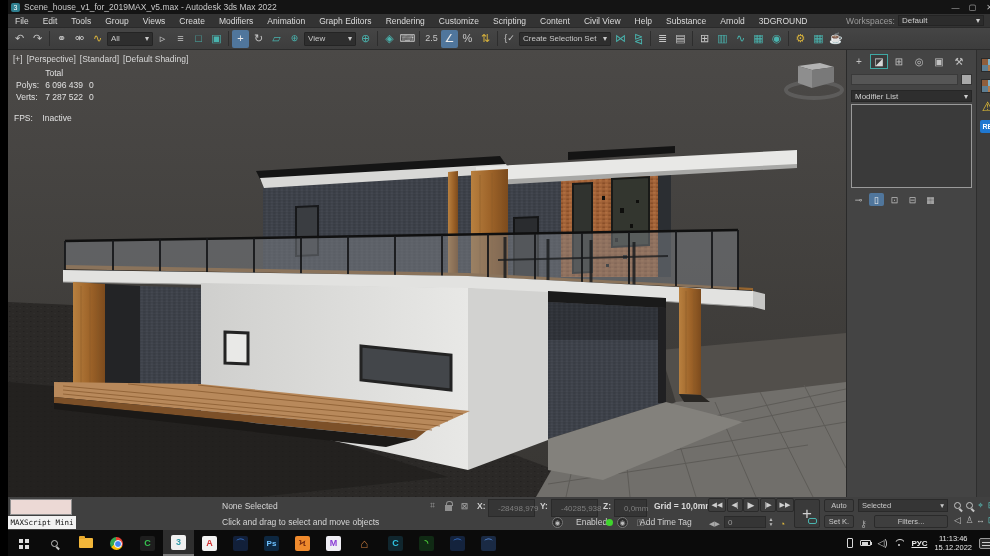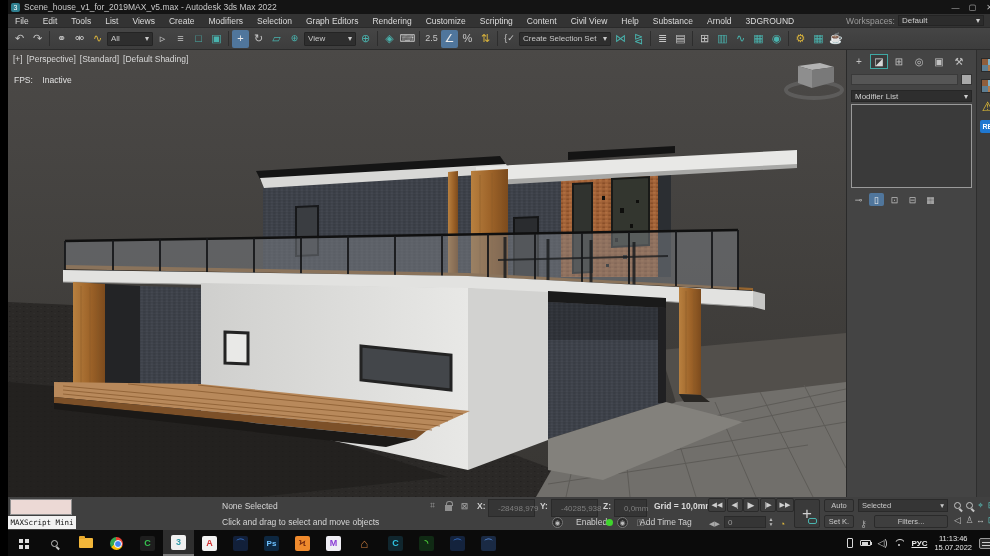--- a/index.html
+++ b/index.html
@@ -164,25 +164,25 @@
       <span>—</span>
       <span>▢</span>
       <span>✕</span>
     </span>
   </div>
 
   <div class="menubar">
     <span class="mi">File</span>
     <span class="mi">Edit</span>
     <span class="mi">Tools</span>
-    <span class="mi">List</span>
+    <span class="mi">Group</span>
     <span class="mi">Views</span>
     <span class="mi">Create</span>
     <span class="mi">Modifiers</span>
-    <span class="mi">Selection</span>
+    <span class="mi">Animation</span>
     <span class="mi">Graph Editors</span>
     <span class="mi">Rendering</span>
     <span class="mi">Customize</span>
     <span class="mi">Scripting</span>
     <span class="mi">Content</span>
     <span class="mi">Civil View</span>
     <span class="mi">Help</span>
     <span class="mi">Substance</span>
     <span class="mi">Arnold</span>
     <span class="mi">3DGROUND</span>
@@ -363,20 +363,39 @@
       </g>
     </svg>
 
     <div class="vp-label">
       <span>[+]</span>
       <span>[Perspective]</span>
       <span>[Standard]</span>
       <span>[Default Shading]</span>
     </div>
     <div class="vp-stats">
+      <table>
+        <tbody>
+            <tr>
+              <td></td>
+              <td>Total</td>
+              <td></td>
+            </tr>
+        <tr>
+              <td>Polys:</td>
+            <td>6 096 439</td>
+            <td>0</td>
+            </tr>
+        <tr>
+              <td>Verts:</td>
+            <td>7 287 522</td>
+            <td>0</td>
+            </tr>
+      </tbody>
+        </table>
       <div class="fps-row">
         <span>FPS:</span>&nbsp;&nbsp;&nbsp;
         <span>Inactive</span>
       </div>
     </div>
   </div>
 
   <div class="cmdpanel">
     <div class="cp-tabs">
       <span class="cptab">+</span>
@@ -534,19 +553,19 @@
       <span class="sico">
           <span class="batt"></span>
         </span>
       <span class="sico">◁)</span>
       <span class="sico">
           <span class="wifi"></span>
         </span>
       <span class="lang">РУС</span>
       <span class="clock">
         <div>11:13:46</div>
-        <div>15.07.2022</div>
+        <div>15.12.2022</div>
       </span>
       <span class="notif"></span>
     </span>
   </div>
 
 </div>
 
 </body></html>

